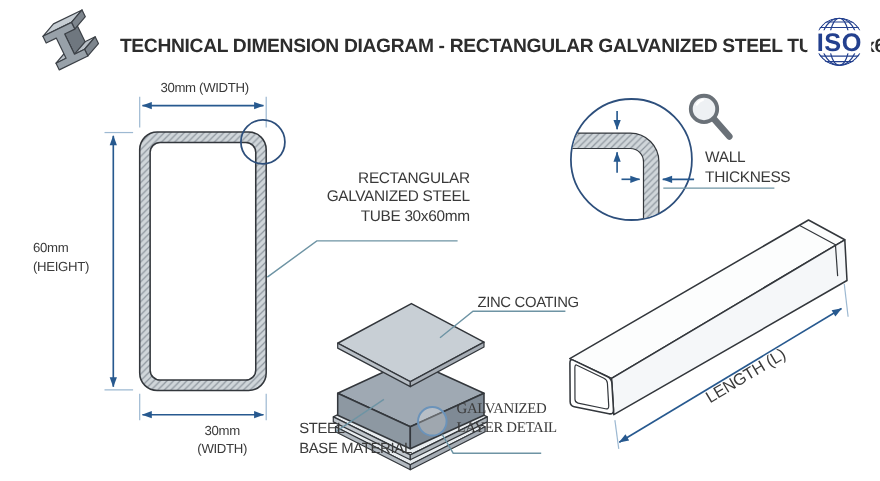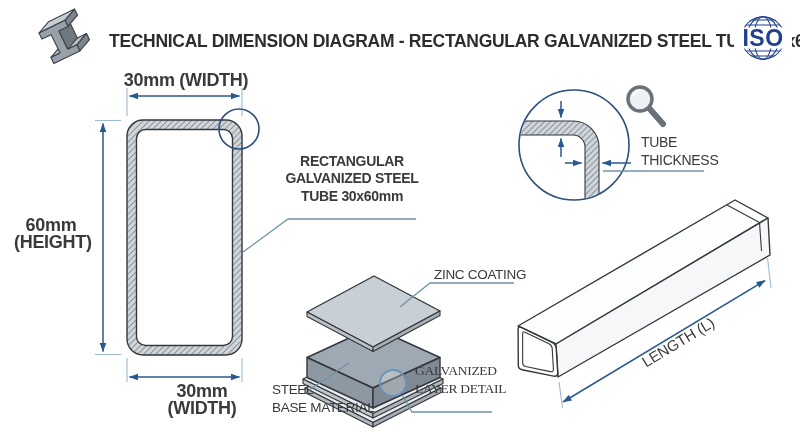--- a/index.html
+++ b/index.html
@@ -10,21 +10,21 @@
   .art { position: absolute; left: 0; top: 0; }
   .title {
     position: absolute; left: 109px; top: 31px;
     font-size: 17.5px; font-weight: 600; letter-spacing: -0.3px;
     color: var(--title-dark); white-space: nowrap;
   }
   .label {
     position: absolute; color: var(--text-dark);
     font-size: 14px; line-height: 17px; letter-spacing: -0.3px; white-space: nowrap;
   }
-  .label.dim { font-size: 18px; font-weight: bold; }
+  .label.dim { font-size: 12px; }
   .label.caption { line-height: 17.3px; font-size: 14px; }
   .label.small { font-size: 13.5px; line-height: 17.5px; }
   .length-label {
     position: absolute; left: 678px; top: 342px;
     transform: translate(-50%, -50%) rotate(-31deg);
     font-size: 15px; color: var(--text-dark); letter-spacing: -0.2px; white-space: nowrap;
   }
   svg .outline { stroke: var(--outline-dark); stroke-width: 1.4; stroke-linejoin: round; }
   svg .outline.thin { stroke-width: 1.1; }
   svg .dimline { stroke: var(--dimension-blue); stroke-width: 1.5; fill: none; }
@@ -156,38 +156,38 @@
       <path fill="#ffffff" class="outline" d="M 521 327.4 L 552 342.3 Q 556 344.2 556.2 348.2 L 557.7 372.5 Q 558 377 553.6 376.1 L 522 369.7 Q 518.4 369 518.3 365.2 L 518.1 330.2 Q 518 325.9 521 327.4 Z"></path>
       <path fill="#ffffff" class="outline thin" d="M 524.5 332 L 549 343.8 Q 552 345.2 552.2 348.4 L 553.4 369 Q 553.6 372.3 550.3 371.6 L 525.5 366.5 Q 522.8 365.9 522.7 363 L 522.6 334.5 Q 522.6 331 524.5 332 Z"></path>
       <line class="extline" x1="559" y1="382" x2="562.5" y2="408"></line>
       <line class="extline" x1="767.5" y1="258" x2="771" y2="288"></line>
       <line class="dimline" x1="563" y1="402" x2="765" y2="280.5" marker-start="url(#arrS)" marker-end="url(#arrE)"></line>
     </g>
   </svg>
 
   <div class="label dim" style="left:116px;top:72px;width:140px;text-align:center;">30mm (WIDTH)</div>
 
-  <div class="label dim" style="left:14px;top:217px;width:74px;text-align:center;">
+  <div class="label dim" style="left:30px;top:217px;width:74px;">
     <div>60mm</div>
     <div>(HEIGHT)</div>
   </div>
 
   <div class="label dim" style="left:132px;top:383px;width:140px;text-align:center;">
     <div>30mm</div>
     <div>(WIDTH)</div>
   </div>
 
-  <div class="label caption" style="left:277px;top:153px;width:150px;text-align:center;font-weight:bold;">
+  <div class="label caption" style="left:277px;top:153px;width:150px;text-align:right;">
     <div>RECTANGULAR</div>
     <div>GALVANIZED STEEL</div>
     <div>TUBE 30x60mm</div>
   </div>
 
   <div class="label" style="left:641px;top:133px;line-height:18px;">
-    <div>TUBE</div>
+    <div>WALL</div>
     <div>THICKNESS</div>
   </div>
 
   <div class="label small" style="left:434px;top:266px;text-align:right;">ZINC COATING</div>
 
   <div class="label small" style="left:272px;top:381px;">
     <div>STEEL</div>
     <div>BASE MATERIAL</div>
   </div>
 

